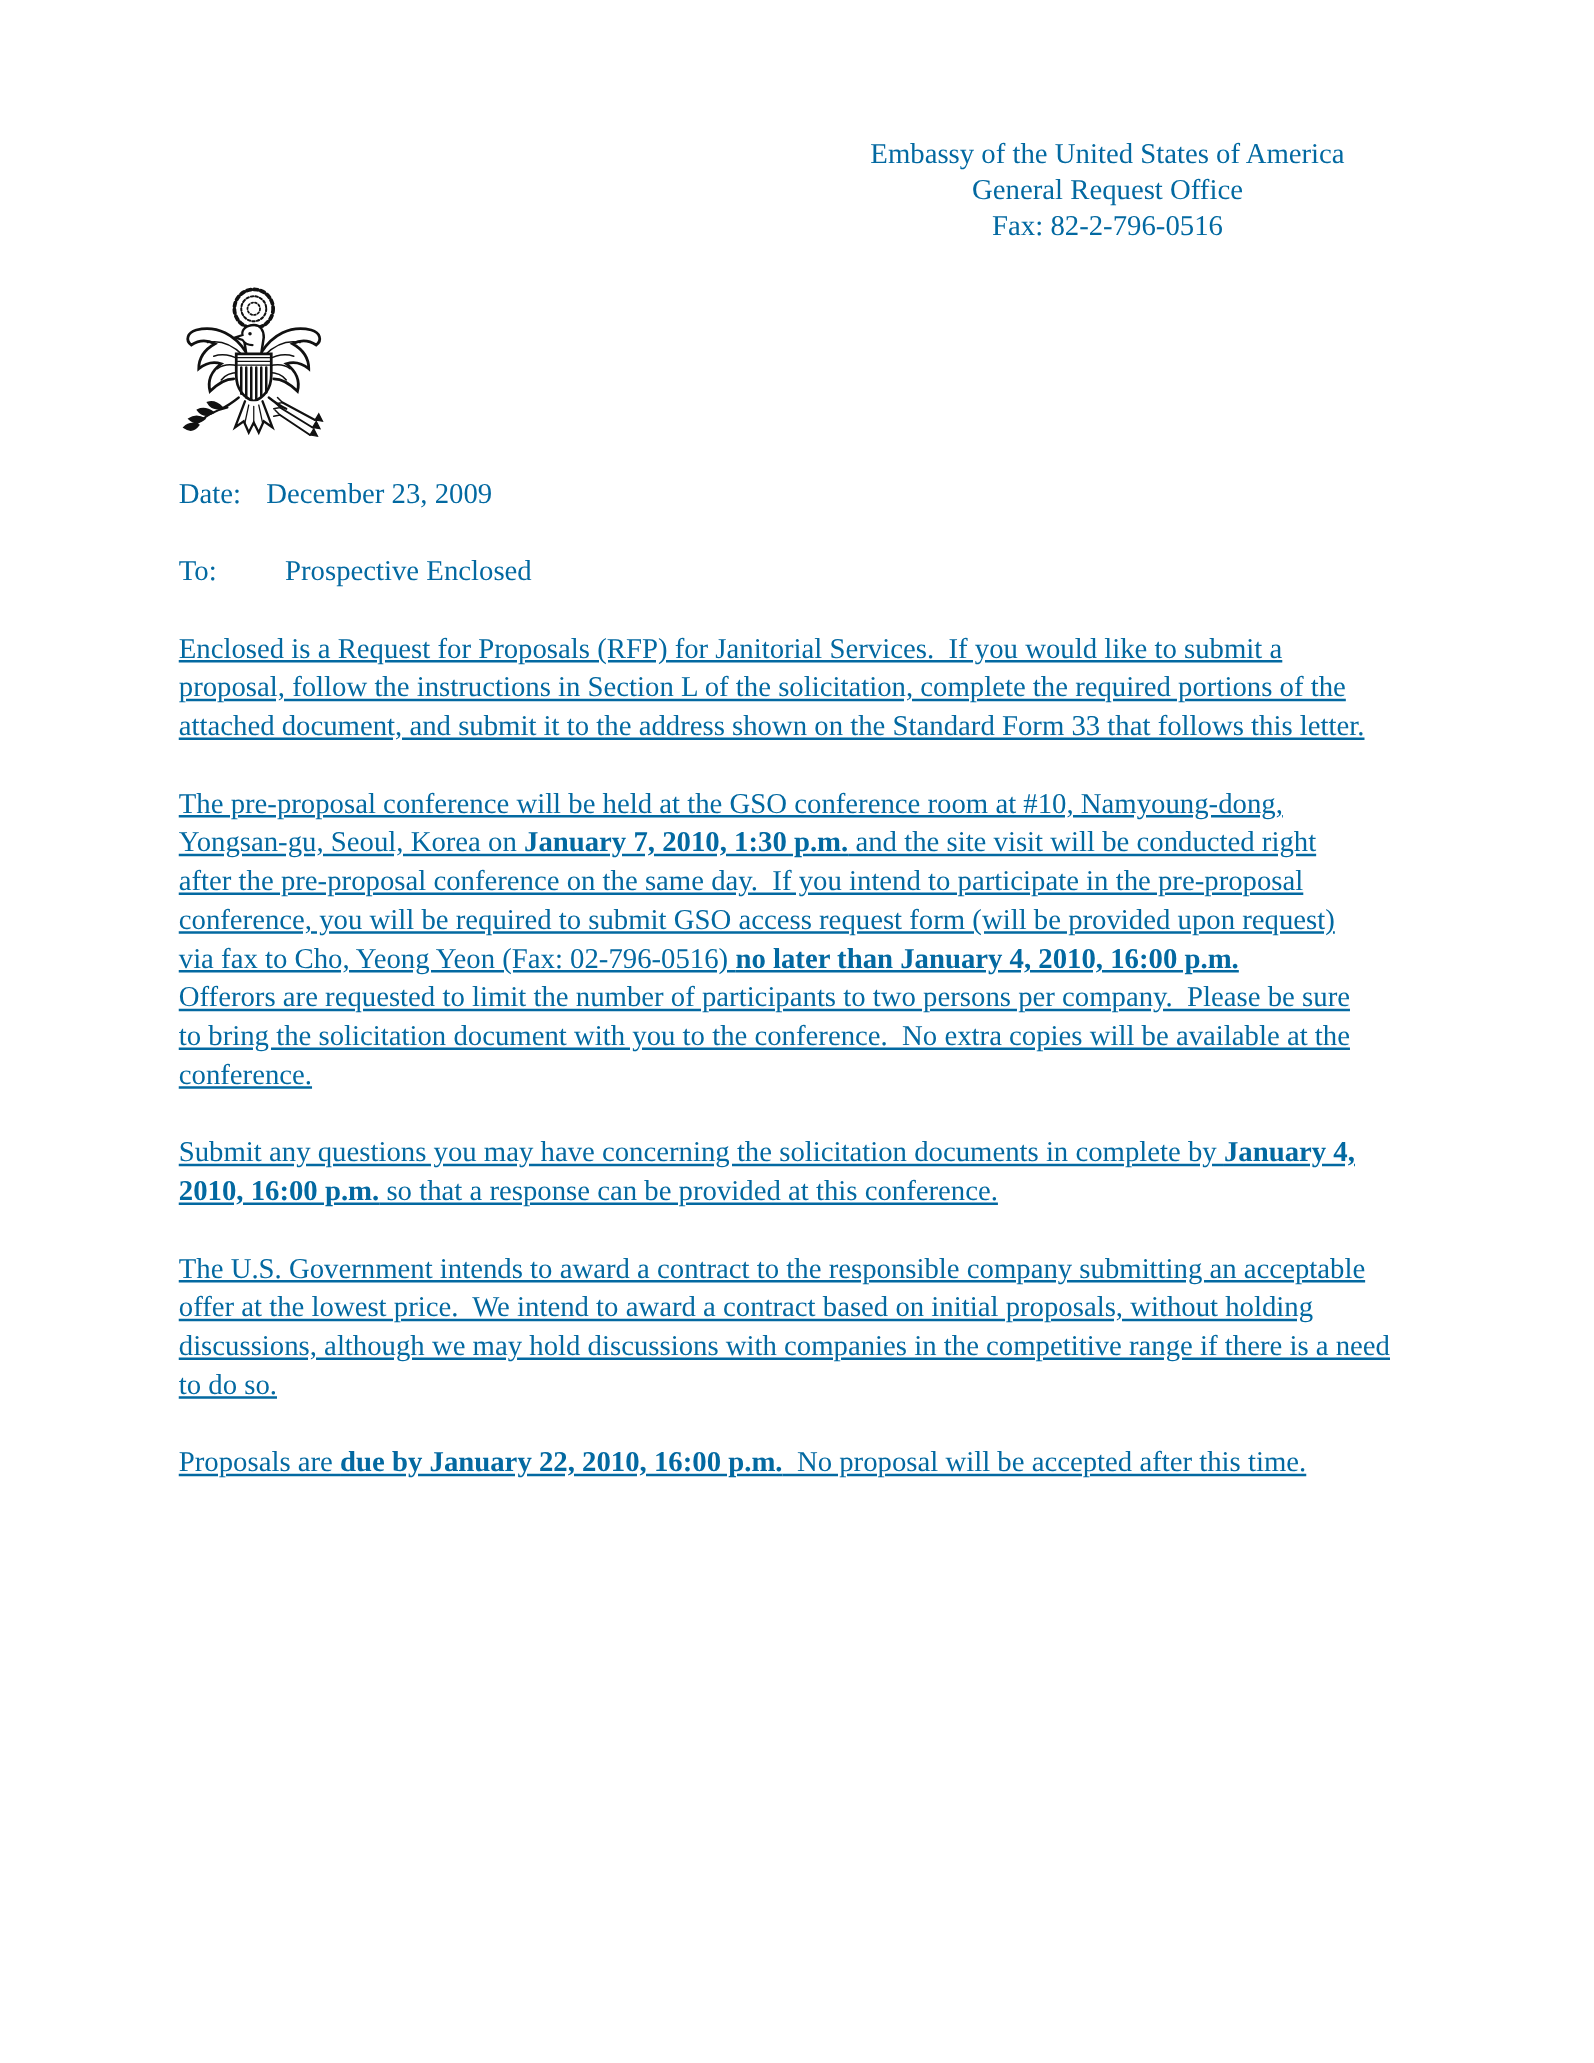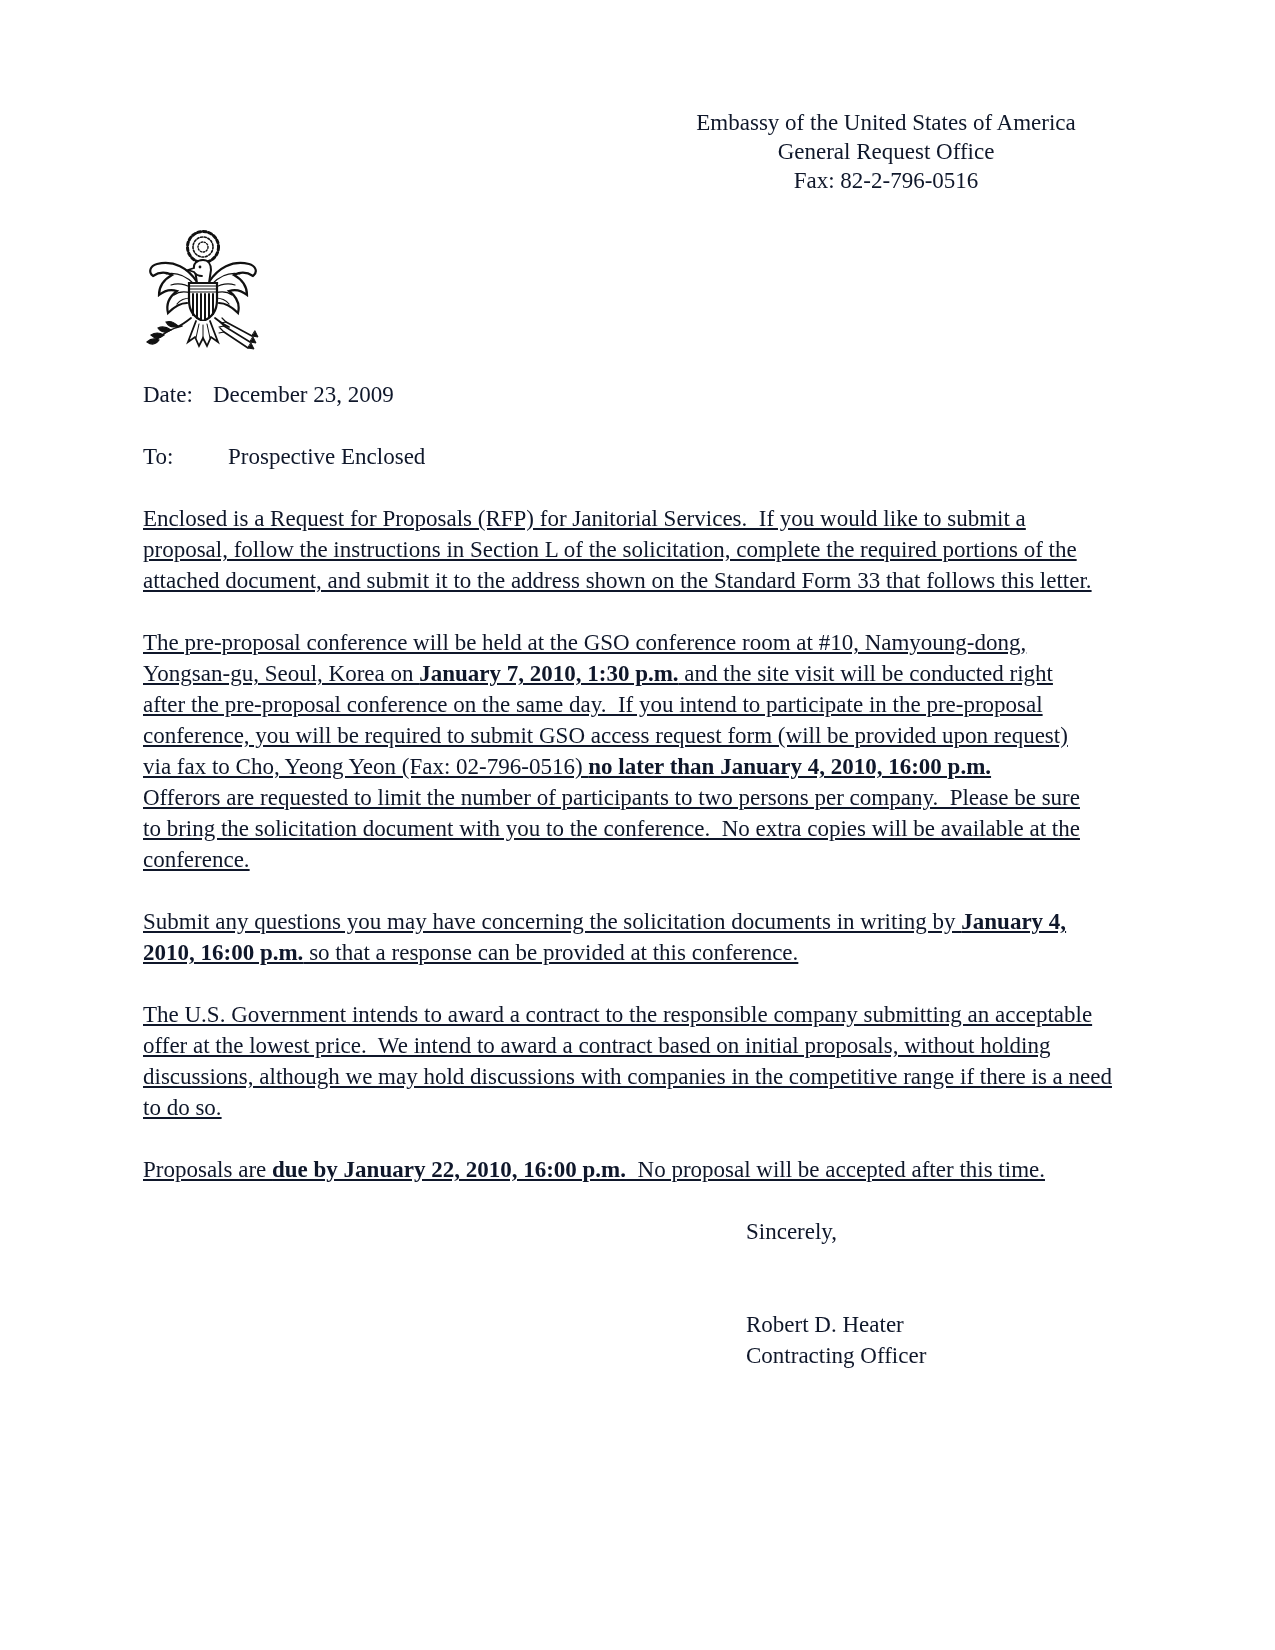--- a/index.html
+++ b/index.html
@@ -1,21 +1,21 @@
 <!DOCTYPE html>
 <html><head>
 <meta charset="utf-8">
 <style>
   html, body { margin:0; padding:0; background:#ffffff; }
   .page {
     position: relative;
     width: 1275px;
     height: 1650px;
     background: #ffffff;
-    color: #0f172a;
+    color: #0369a1;
     font-family: "Liberation Serif", "DejaVu Serif", serif;
     font-size: 23px;
     line-height: 31px;
     overflow: hidden;
   }
   .letterhead {
     position: absolute;
     top: 108px;
     left: 693px;
     width: 386px;
@@ -109,28 +109,23 @@
 proposal, follow the instructions in Section L of the solicitation, complete the required portions of the
 attached document, and submit it to the address shown on the Standard Form 33 that follows this letter.</span></div>
     <div class="para"><span>The pre-proposal conference will be held at the GSO conference room at #10, Namyoung-dong,
 Yongsan-gu, Seoul, Korea on </span><span class="b">January 7, 2010, 1:30 p.m.</span><span> and the site visit will be conducted right
 after the pre-proposal conference on the same day.  If you intend to participate in the pre-proposal
 conference, you will be required to submit GSO access request form (will be provided upon request)
 via fax to Cho, Yeong Yeon (Fax: 02-796-0516) </span><span class="b">no later than January 4, 2010, 16:00 p.m.</span><span>
 Offerors are requested to limit the number of participants to two persons per company.  Please be sure
 to bring the solicitation document with you to the conference.  No extra copies will be available at the
 conference.</span></div>
-    <div class="para"><span>Submit any questions you may have concerning the solicitation documents in writing by </span><span class="b">January 4,
+    <div class="para"><span>Submit any questions you may have concerning the solicitation documents in complete by </span><span class="b">January 4,
 2010, 16:00 p.m.</span><span> so that a response can be provided at this conference.</span></div>
     <div class="para"><span>The U.S. Government intends to award a contract to the responsible company submitting an acceptable
 offer at the lowest price.  We intend to award a contract based on initial proposals, without holding
 discussions, although we may hold discussions with companies in the competitive range if there is a need
 to do so.</span></div>
     <div class="para"><span>Proposals are </span><span class="b">due by January 22, 2010, 16:00 p.m.</span><span>  No proposal will be accepted after this time.</span></div>
 
-    <div class="closing">
-      <p class="salutation">Sincerely,</p>
-      <p class="sig-name">Robert D. Heater</p>
-      <p class="sig-title">Contracting Officer</p>
-    </div>
   </div>
 
 </div>
 
 </body></html>

